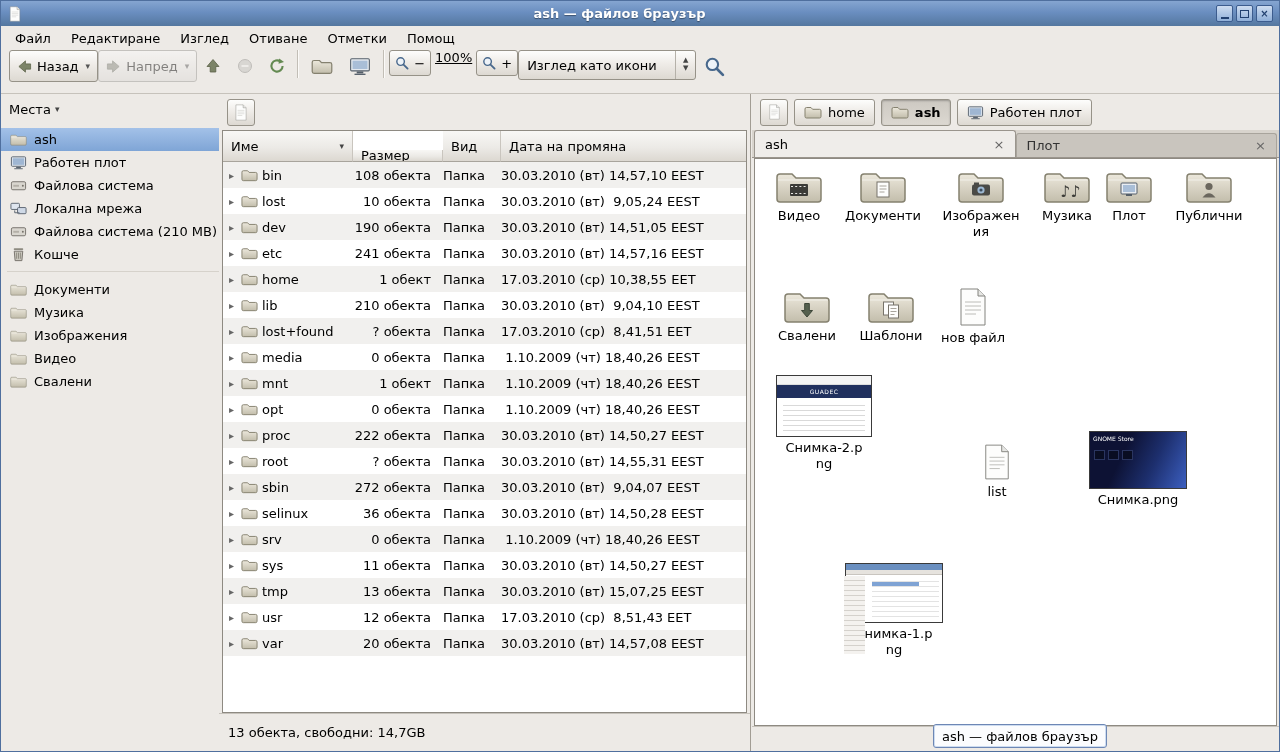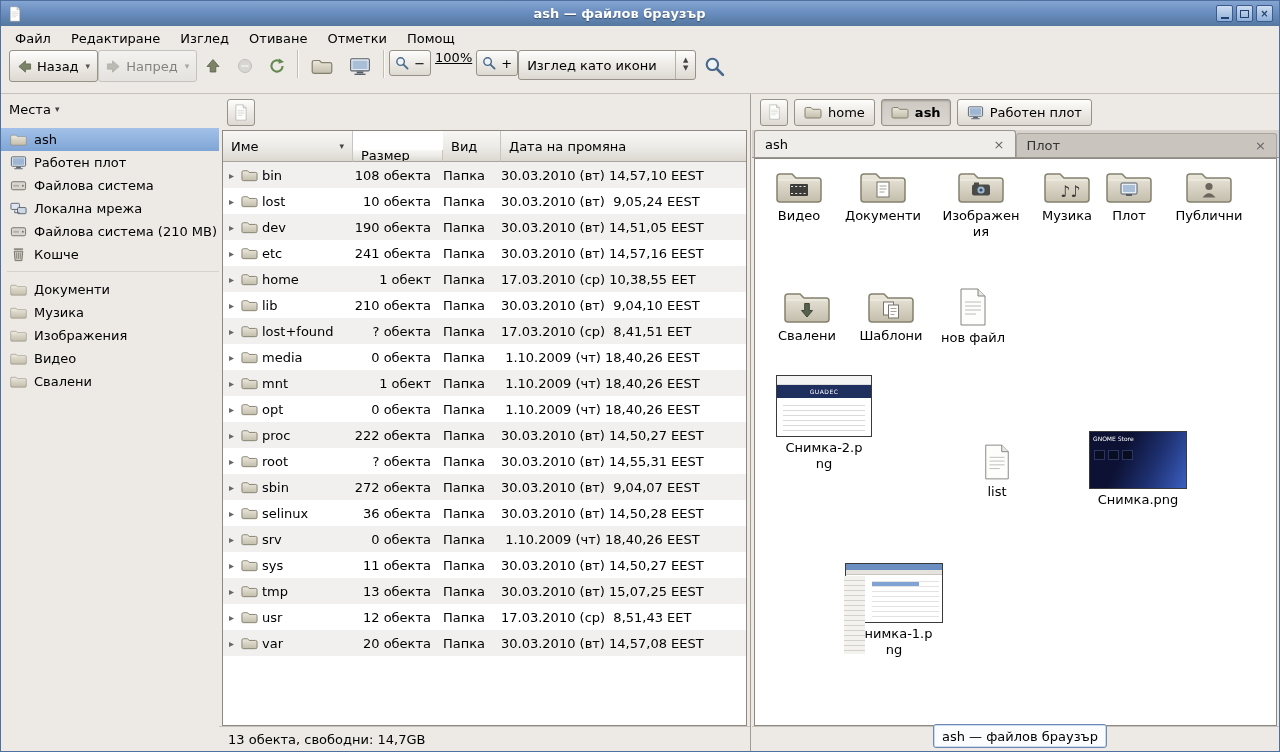--- a/index.html
+++ b/index.html
@@ -117,21 +117,21 @@
   .tree-body { flex:1; overflow:hidden; }
   .tree-row { display:flex; height:26px; align-items:center; }
   .tree-row:nth-child(odd) { background:#F1F0EE; }
   .c-name { width:130px; display:flex; align-items:center; gap:4px; padding-left:3px; overflow:hidden; white-space:nowrap; }
   .expander { color:#666; font-size:10px; width:11px; text-align:center; flex:0 0 auto; }
   .icon-folder-sm { width:17px; height:14px; flex:0 0 auto; }
   .c-size { width:90px; text-align:right; padding-right:12px; white-space:pre; }
   .c-type { width:58px; white-space:nowrap; }
   .c-date { flex:1; white-space:pre; overflow:hidden; }
   .statusbar {
-    height:25px; flex:0 0 auto; display:flex; align-items:center; padding:0 9px;
+    height:38px; flex:0 0 auto; display:flex; align-items:center; padding:0 9px;
     border-top:1px solid #c6c2bb; background:#EDEAE6;
   }
 
   .right {
     position:absolute; left:751px; top:93px; right:0; bottom:0;
     display:flex; flex-direction:column; background:#EDEAE6;
   }
   .pathbar { height:36px; display:flex; align-items:center; gap:6px; padding:0 8px; }
   .path-btn {
     height:27px; display:flex; align-items:center; gap:6px; padding:0 9px;

